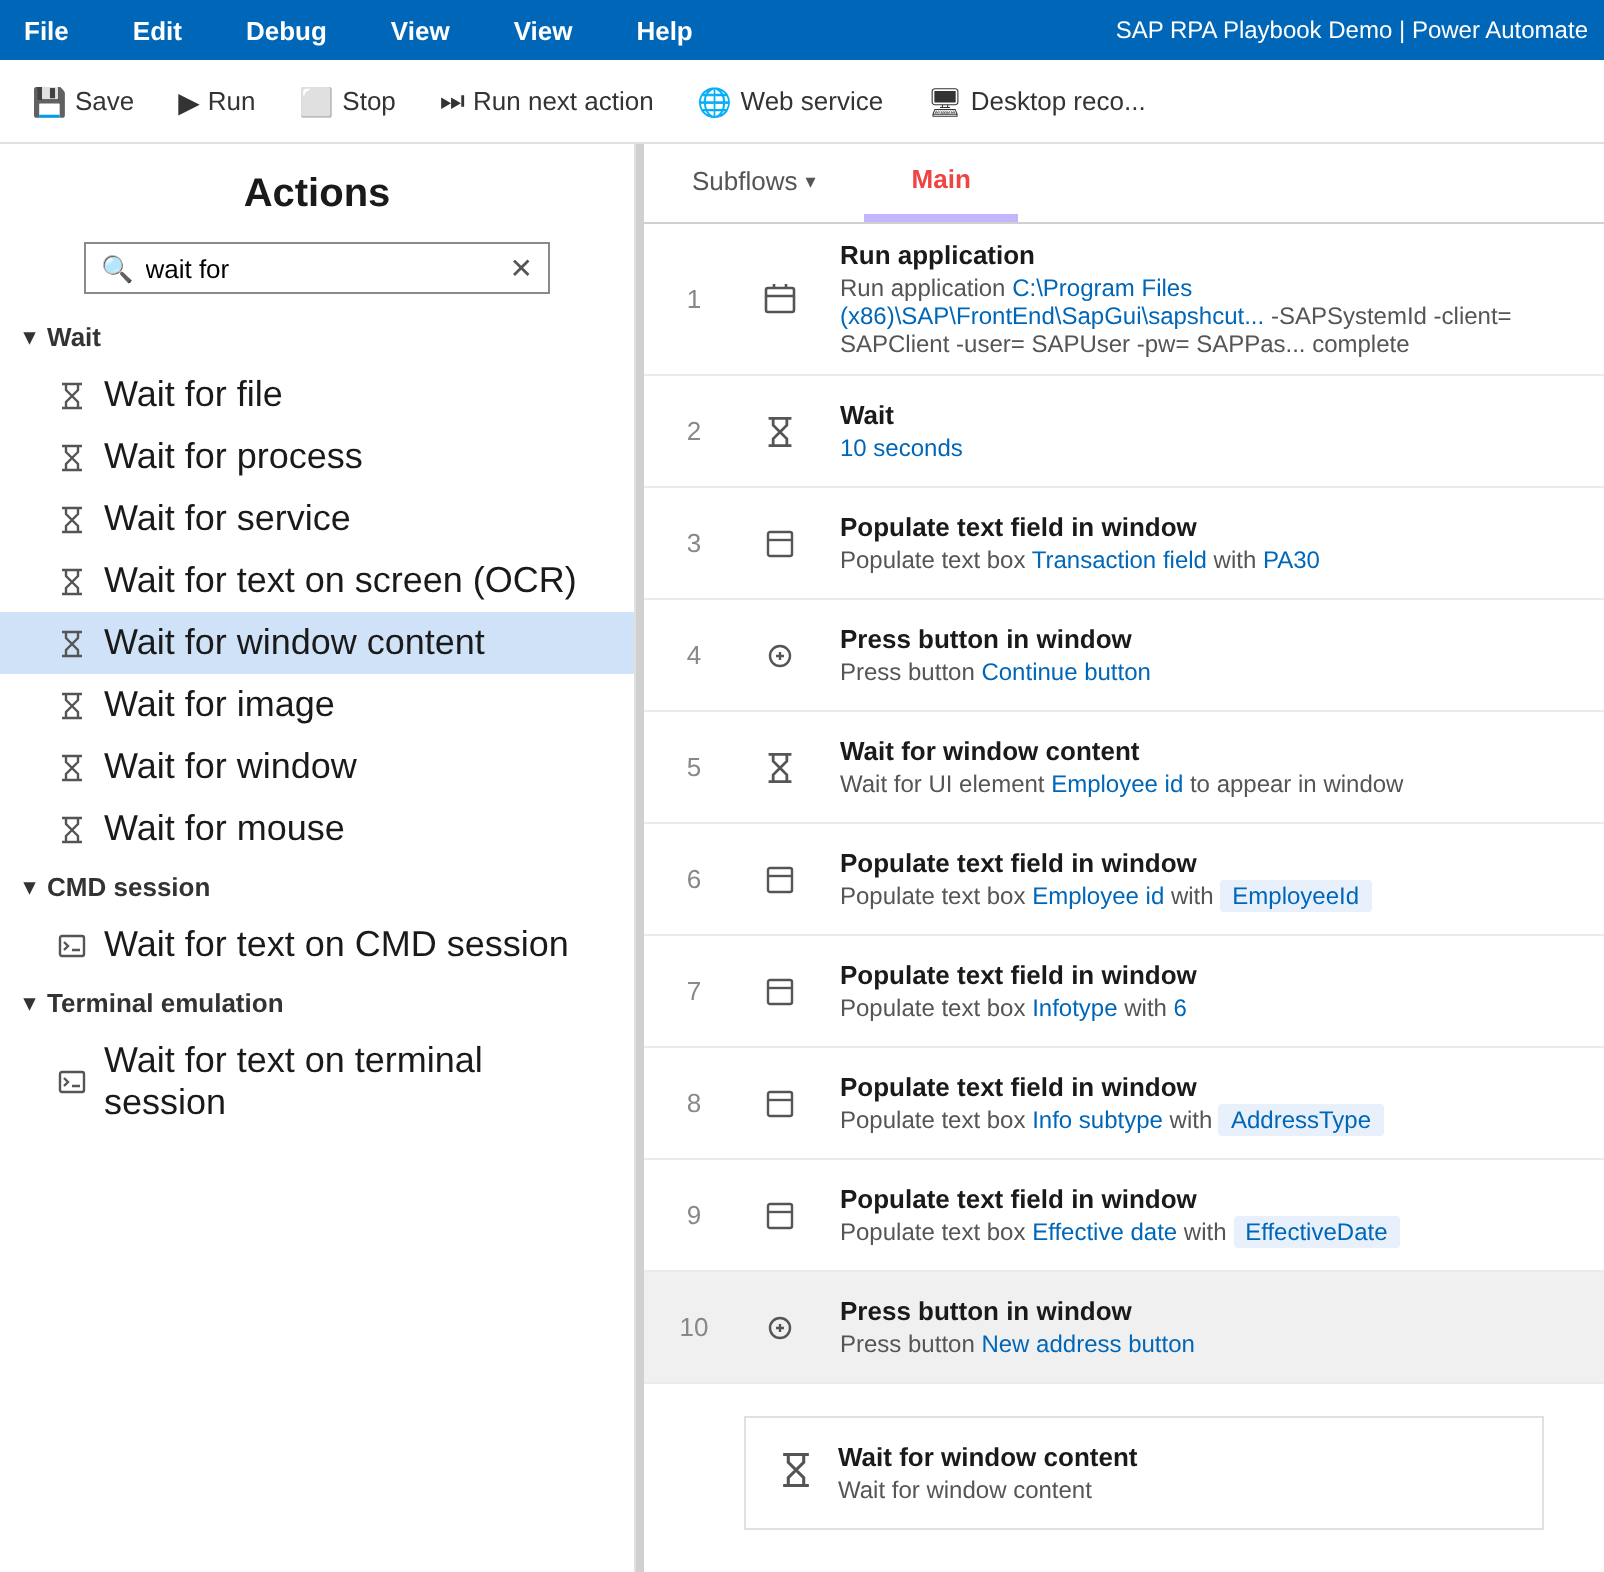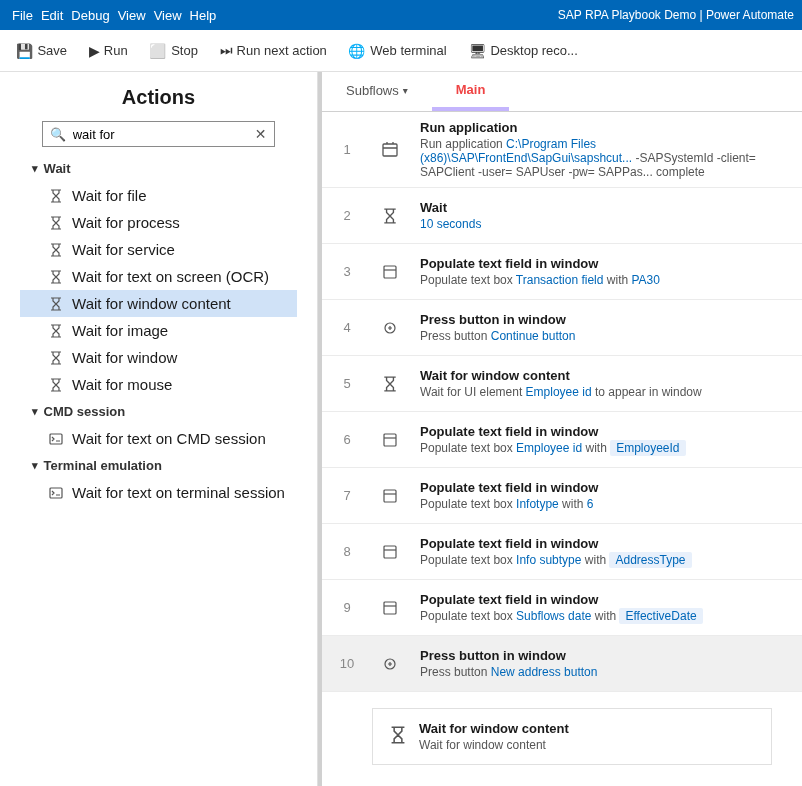--- a/index.html
+++ b/index.html
@@ -8,21 +8,21 @@
     
     .title-bar {
       background: #0067b8;
       color: white;
       height: 30px;
       display: flex;
       align-items: center;
       justify-content: space-between;
       padding: 0 8px;
     }
-    .title-bar-left { display: flex; gap: 0; }
+    .title-bar-left { display: flex; gap: 24px; font-weight: bold; }
     .title-bar-item { cursor: pointer; font-size: 13px; padding: 0 4px; }
     .title-bar-right { font-size: 12px; }
 
     
     .toolbar {
       background: #fff;
       height: 42px;
       display: flex;
       align-items: center;
       padding: 0 8px;
@@ -94,21 +94,21 @@
       cursor: pointer;
     }
     .category-icon { font-size: 11px; }
 
     .action-item {
       display: flex;
       align-items: center;
       gap: 8px;
       padding: 5px 12px 5px 28px;
       cursor: pointer;
-      font-size: 15px;
+      font-size: 18px;
       color: #1a1a1a;
     }
     .action-item.selected { background: #d0e2f7; }
     .action-icon {
       width: 16px;
       height: 16px;
       display: inline-flex;
       align-items: center;
       justify-content: center;
       flex-shrink: 0;
@@ -245,21 +245,21 @@
   <button class="toolbar-btn">
     <span class="icon">⬜</span>
     <span>Stop</span>
   </button>
   <button class="toolbar-btn">
     <span class="icon">⏭</span>
     <span>Run next action</span>
   </button>
   <button class="toolbar-btn">
     <span class="icon">🌐</span>
-    <span>Web terminal</span>
+    <span>Web service</span>
   </button>
   <button class="toolbar-btn">
     <span class="icon">🖥</span>
     <span>Desktop reco...</span>
   </button>
 </div>
 
 <div class="main-layout">
 
   <div class="sidebar">
@@ -517,21 +517,21 @@
         <div class="step-number">9</div>
         <div class="step-icon-area">
           <svg width="16" height="16" viewBox="0 0 16 16" fill="none" stroke="#555" stroke-width="1.2">
             <rect x="2" y="2" width="12" height="12" rx="1"></rect>
             <path d="M2 6h12"></path>
           </svg>
         </div>
         <div class="step-content">
           <div class="step-title">Populate text field in window</div>
           <div class="step-desc">
-            Populate text box <span class="link">Subflows date</span> with <span class="badge">EffectiveDate</span>
+            Populate text box <span class="link">Effective date</span> with <span class="badge">EffectiveDate</span>
           </div>
         </div>
       </div>
 
       <div class="step-row highlighted">
         <div class="step-number">10</div>
         <div class="step-icon-area">
           <svg width="16" height="16" viewBox="0 0 16 16" fill="none" stroke="#555" stroke-width="1.2">
             <circle cx="8" cy="8" r="5"></circle>
             <path d="M6 8h4M8 6v4"></path>

